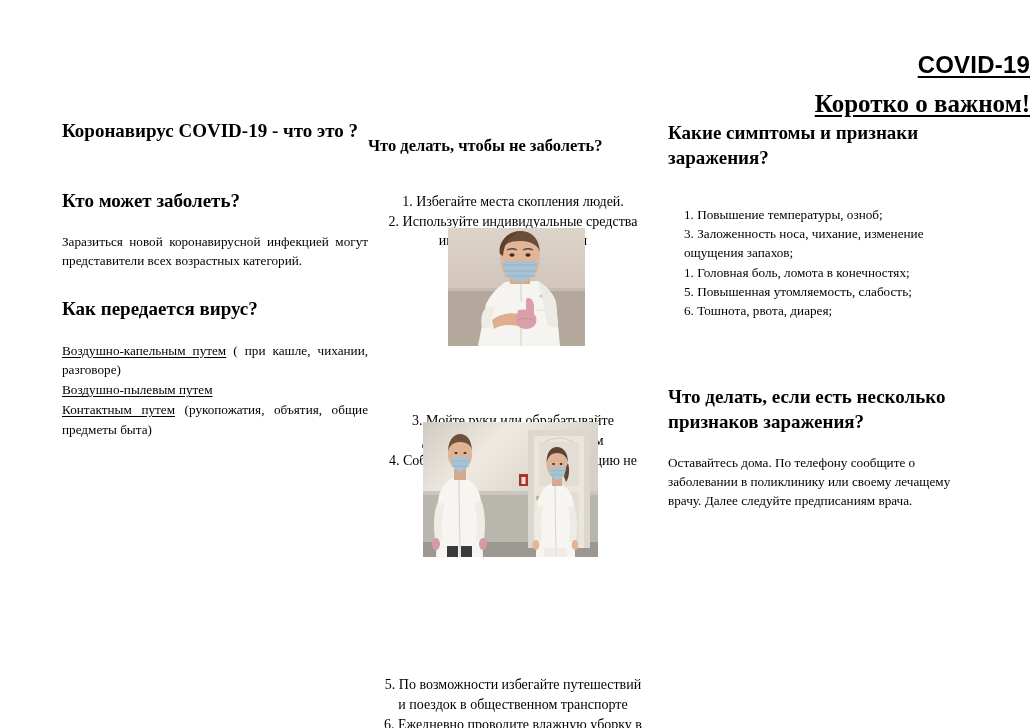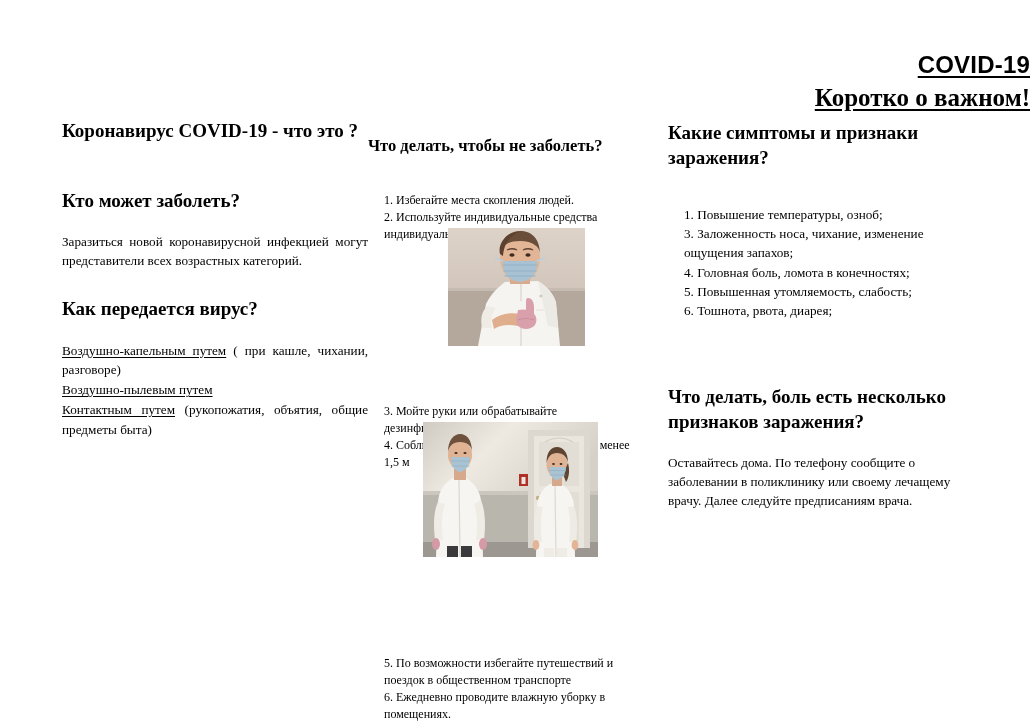--- a/index.html
+++ b/index.html
@@ -34,21 +34,21 @@
     font-family: "Liberation Sans", "DejaVu Sans", sans-serif;
     font-weight: bold;
     font-size: 24px;
     letter-spacing: 0.2px;
     text-decoration: underline;
     text-underline-offset: 3px;
     line-height: 1.08;
     display: inline-block;
   }
   .title-sub-wrap {
-    margin-top: 6px;
+    margin-top: 12px;
   }
   .title-sub {
     font-family: "Liberation Serif", "DejaVu Serif", serif;
     font-weight: bold;
     font-size: 25px;
     text-decoration: underline;
     text-underline-offset: 3px;
     display: inline-block;
   }
 
@@ -87,21 +87,21 @@
   .list {
     margin: 16px;
     padding: 0;
     list-style: none;
   }
   .list li {
     font-family: "Liberation Serif", "DejaVu Serif", serif;
     font-size: 13.2px;
     line-height: 1.45;
   }
-  .list-mid li { font-size: 12px; line-height: 1.42; }
+  .list-mid li { font-size: 14px; line-height: 1.42; text-align: center; }
 
   .u { text-decoration: underline; text-underline-offset: 2px; }
 
   .trans-line {
     font-family: "Liberation Serif", "DejaVu Serif", serif;
     font-size: 13.2px;
     line-height: 1.5;
   }
   .trans-line.justify { text-align: justify; }
 
@@ -307,26 +307,26 @@
   </div>
 
   <div class="col col-right">
 
     <h2 class="sec-head">Какие симптомы  и признаки заражения?</h2>
     <div class="gap-md"></div>
 
     <ul class="list">
       <li>1. Повышение температуры, озноб;</li>
       <li>3. Заложенность носа, чихание, изменение ощущения запахов;</li>
-      <li>4. Головная боль,  ломота в конечностях;</li>
+      <li>1. Головная боль,  ломота в конечностях;</li>
       <li>5. Повышенная утомляемость, слабость;</li>
       <li>6. Тошнота, рвота, диарея;</li>
     </ul>
 
     <div class="gap-xl"></div>
 
-    <h2 class="sec-head">Что делать, боль есть несколько признаков заражения?</h2>
+    <h2 class="sec-head">Что делать, если есть несколько признаков заражения?</h2>
     <div class="gap-md"></div>
     <p class="body">Оставайтесь дома. По телефону сообщите о заболевании в поликлинику или своему лечащему врачу. Далее следуйте предписаниям врача.</p>
 
   </div>
 
 </div>
 
 </body></html>

